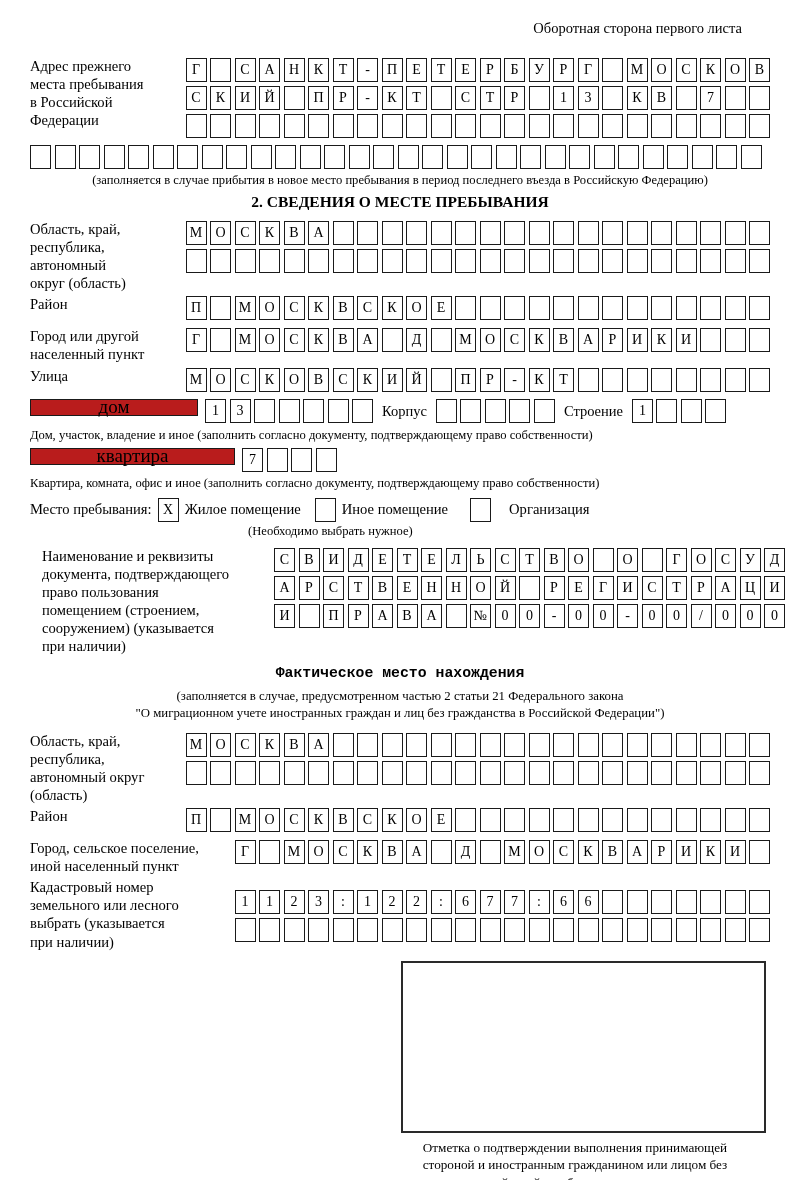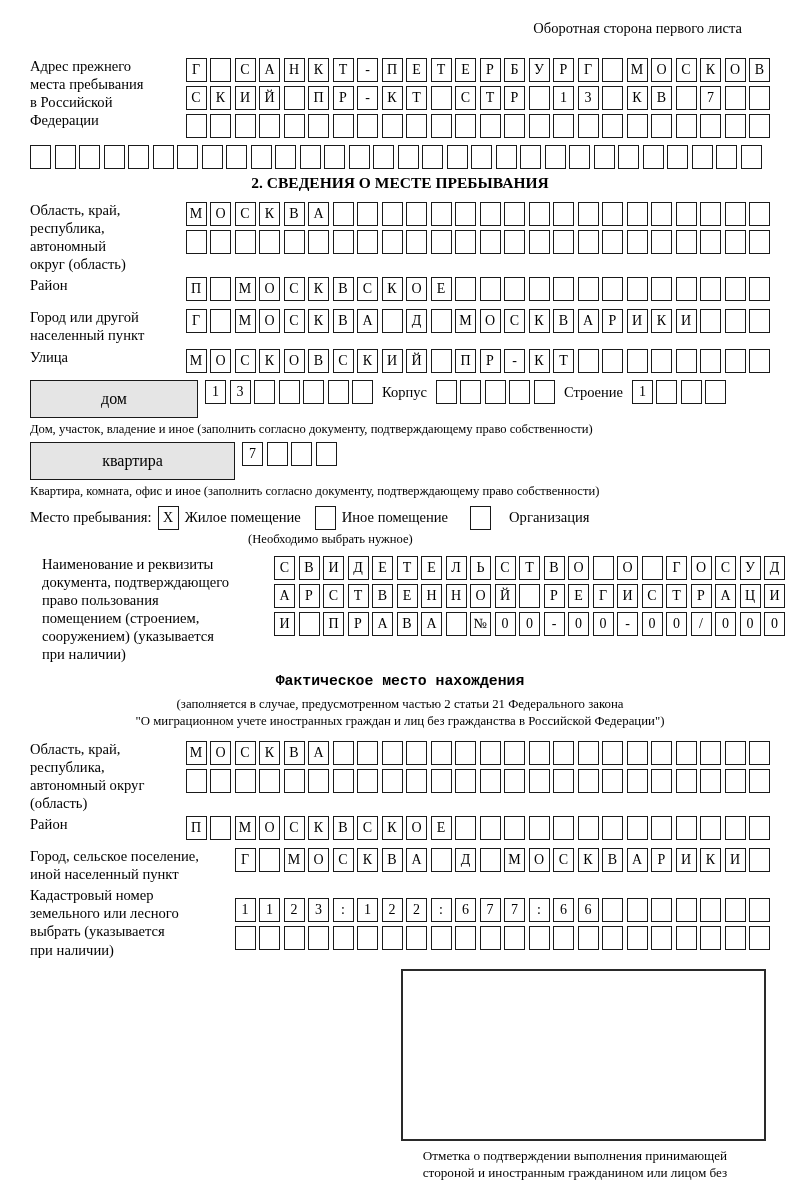--- a/index.html
+++ b/index.html
@@ -15,22 +15,22 @@
   .frow{display:flex;margin-bottom:3px;}
   .flabel{flex:0 0 auto;font-size:14.6px;line-height:1.24;}
   .fboxes{margin-left:auto;display:flex;flex-direction:column;align-items:flex-end;padding-top:1px;}
   .caption{font-size:12.6px;text-align:center;margin:0 0 5px 0;}
   .caption-left{font-size:12.6px;text-align:left;margin:0 0 5px 0;}
   .sec-title{text-align:center;font-weight:bold;font-size:15.5px;margin:5px 0 9px 0;}
   .sub-title{text-align:center;font-weight:bold;font-size:14.8px;margin:10px 0 7px 0;font-family:Liberation Mono, monospace;}
   
   .house-row{display:flex;align-items:flex-start;column-gap:7px;margin-bottom:4px;}
   .house-row .strip{margin-bottom:0;}
-  .bigbox{box-sizing:border-box;border:1.6px solid #1a1a1a;height:38px;display:flex;
-          align-items:center;justify-content:center;font-size:16px;background:#e5e5e5;}
+  .bigbox{box-sizing:border-box;border:1.6px solid #1a1a1a;height:17px;display:flex;
+          align-items:center;justify-content:center;font-size:19px;background:#b91c1c;}
   .bigbox.house{width:168px;}
   .bigbox.apt{width:205px;}
   .inline-label{font-size:14.5px;line-height:25px;padding:0 2px;}
   
   .stay-row{display:flex;align-items:center;column-gap:6px;font-size:14.6px;margin:7px 0 2px 0;}
   .stay-caption{font-size:12.6px;margin:0 0 8px 218px;}
   
   .doc-block{margin-top:5px;margin-left:12px;}
   
   .law-caption{font-size:12.8px;text-align:center;line-height:1.35;margin:0 0 9px 0;}
@@ -159,20 +159,21 @@
       <span class="cbox"></span>
       <span class="cbox"></span>
       <span class="cbox"></span>
       <span class="cbox"></span>
       <span class="cbox"></span>
       <span class="cbox"></span>
       <span class="cbox"></span>
       <span class="cbox"></span>
       <span class="cbox"></span>
     </div>
+  <div class="caption">(заполняется в случае прибытия в новое место пребывания в период последнего въезда в Российскую Федерацию)</div>
 
   <div class="sec-title">2. СВЕДЕНИЯ О МЕСТЕ ПРЕБЫВАНИЯ</div>
 
   <div class="frow">
     <div class="flabel">
         <div>Область, край,</div>
         <div>республика,</div>
         <div>автономный</div>
         <div>округ (область)</div>
       </div>

